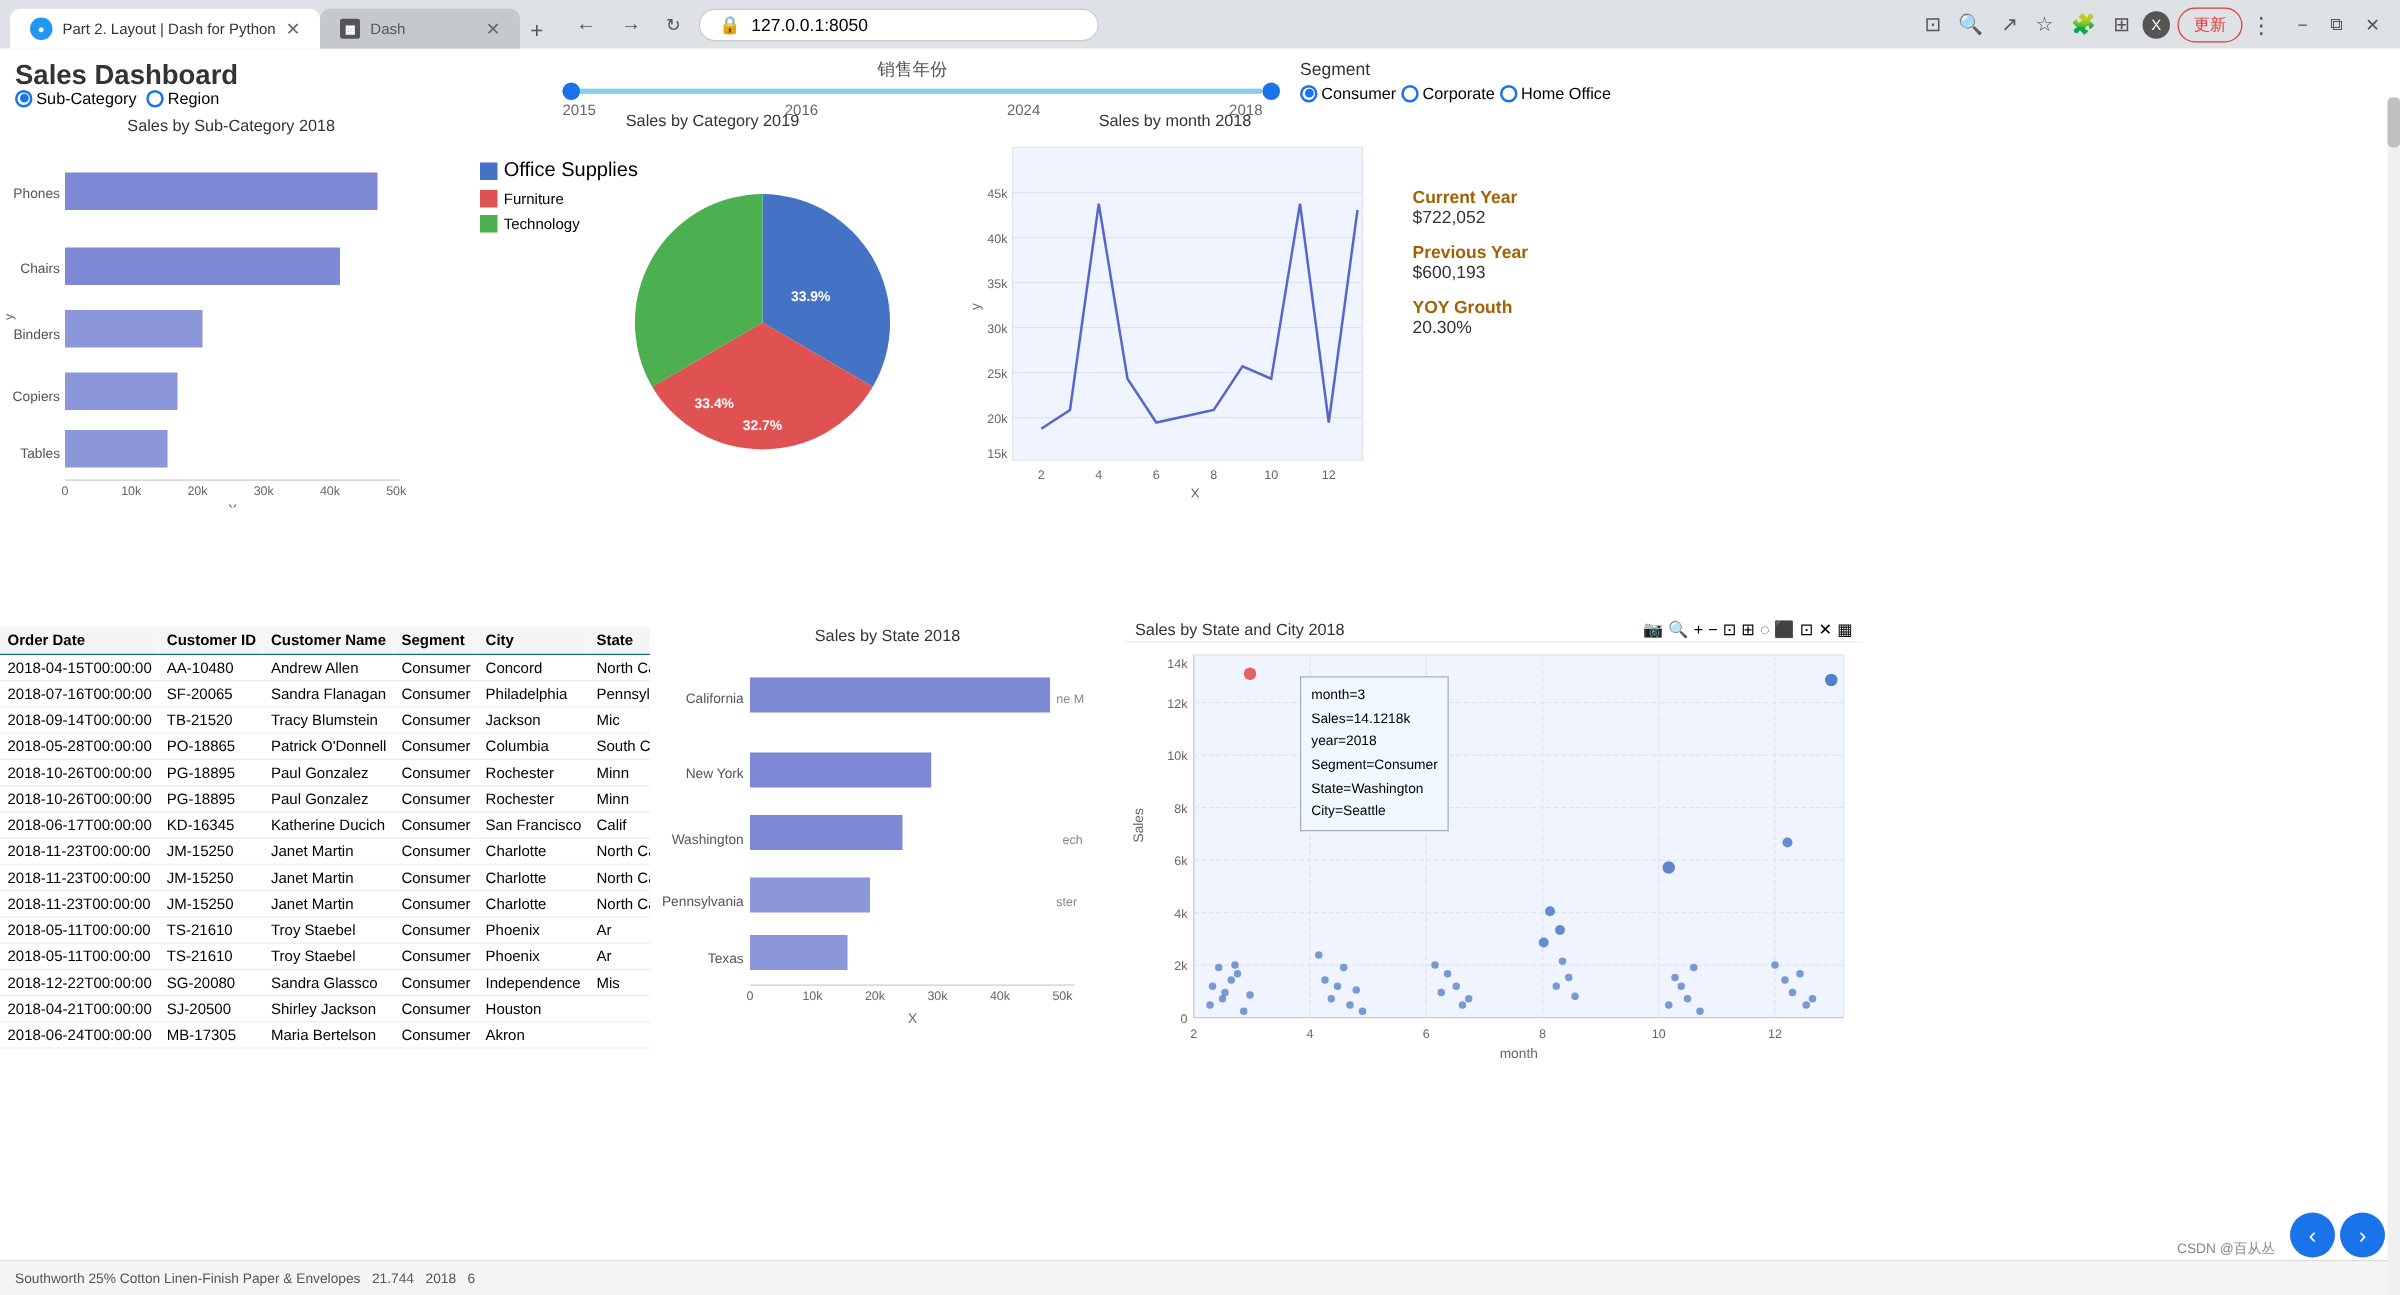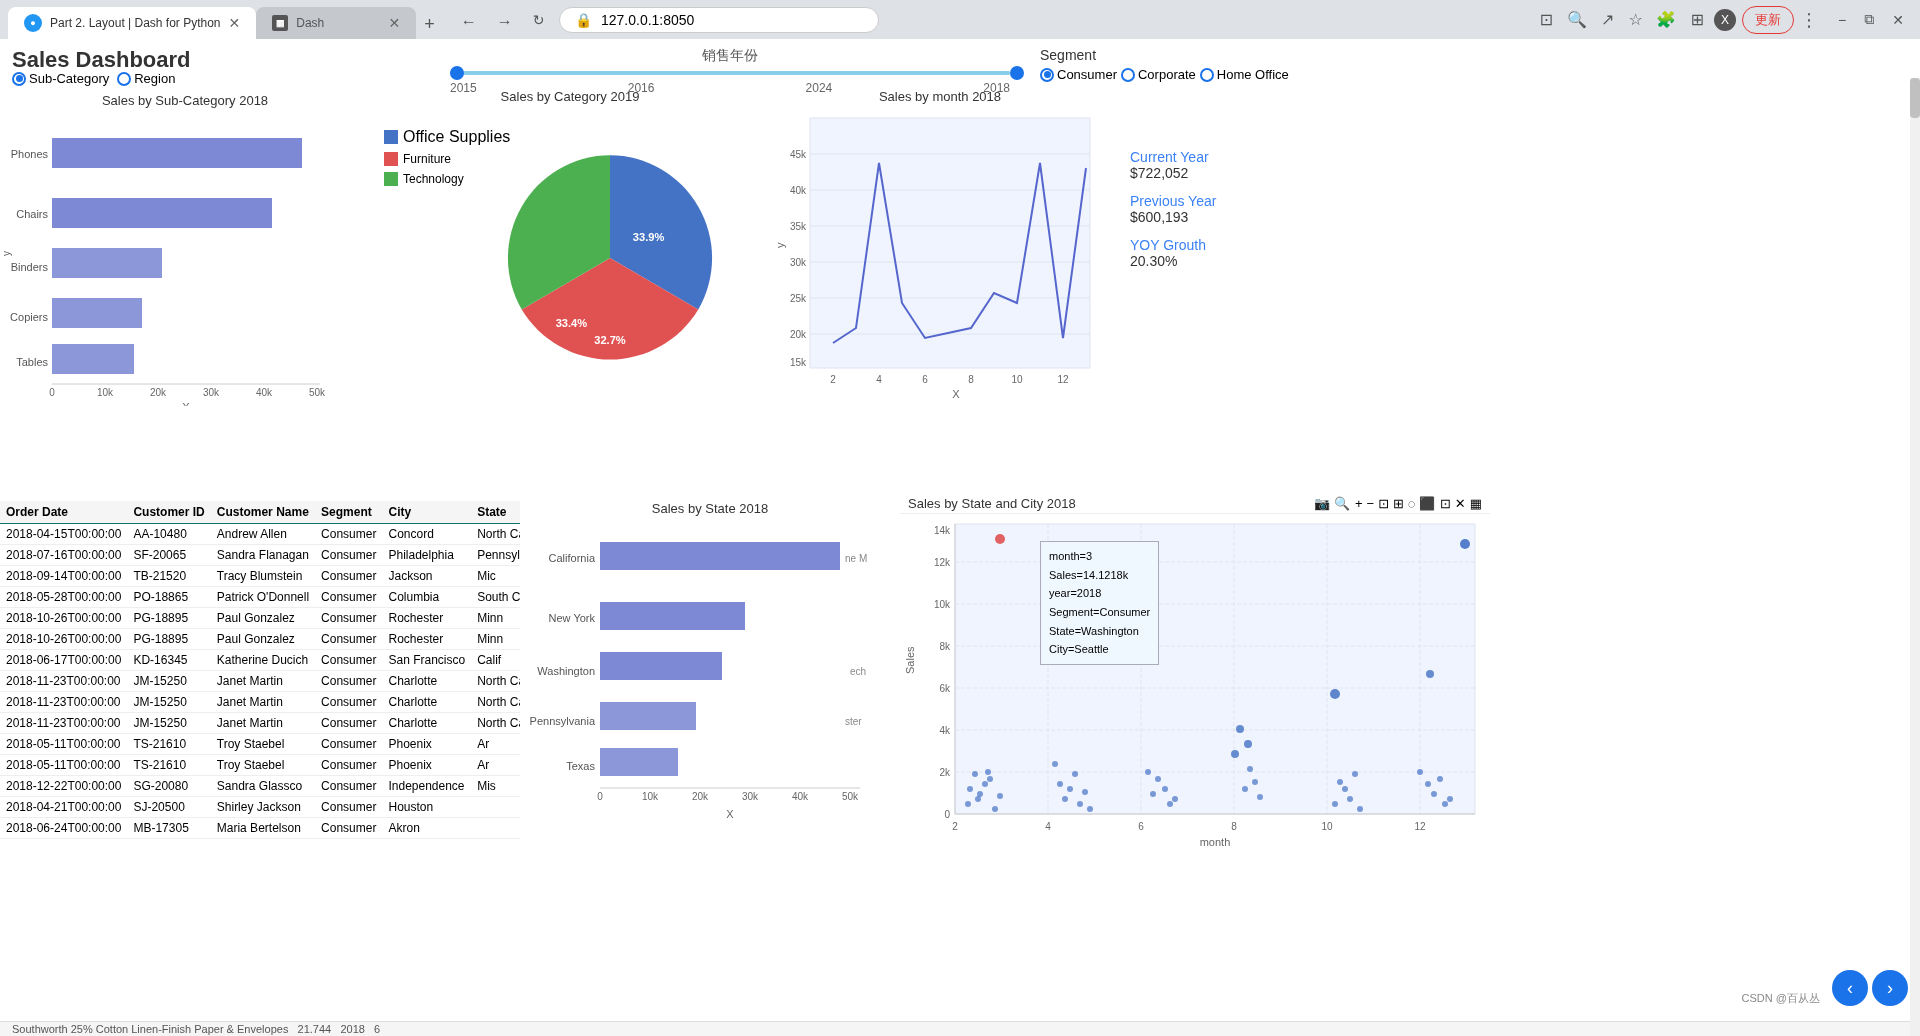--- a/index.html
+++ b/index.html
@@ -56,40 +56,40 @@
 
     
     .bar-chart-section { position: absolute; top: 50px; left: 0; width: 370px; }
 
     
     .line-chart-section { position: absolute; top: 50px; left: 770px; width: 340px; }
 
     
     .kpi-section { position: absolute; top: 110px; right: 280px; }
     .kpi-item { margin-bottom: 12px; }
-    .kpi-label { font-size: 14px; color: #3b82f6; font-weight: 400; }
+    .kpi-label { font-size: 14px; color: #a16207; font-weight: 700; }
     .kpi-value { font-size: 14px; color: #333; }
 
     
     .data-table-section { position: absolute; top: 462px; left: 0; width: 520px; }
     table { width: 100%; border-collapse: collapse; font-size: 12px; }
     th { background: #f5f5f5; padding: 4px 6px; text-align: left; font-weight: 600; border-bottom: 1px solid #0f766e; white-space: nowrap; }
     td { padding: 3px 6px; border-bottom: 1px solid #eee; white-space: nowrap; overflow: hidden; }
 
     
     .state-chart-section { position: absolute; top: 462px; left: 520px; width: 380px; }
 
     
     .scatter-section { position: absolute; top: 462px; left: 900px; width: 590px; }
 
     
     .tooltip-box { position: absolute; top: 490px; left: 1040px; background: #f0f8ff; border: 1px solid #aaa; padding: 5px 8px; font-size: 11px; line-height: 1.6; z-index: 10; }
 
     
-    .status-bar { position: absolute; bottom: 0; left: 0; right: 0; height: 15px; background: #f5f5f5; border-top: 1px solid #ddd; display: flex; align-items: center; padding: 0 12px; font-size: 11px; color: #555; gap: 16px; }
+    .status-bar { position: absolute; bottom: 0; left: 0; right: 0; height: 28px; background: #f5f5f5; border-top: 1px solid #ddd; display: flex; align-items: center; padding: 0 12px; font-size: 11px; color: #555; gap: 16px; }
 
     
     .nav-arrows { position: absolute; bottom: 30px; right: 12px; display: flex; gap: 4px; }
     .nav-arrow { width: 36px; height: 36px; border-radius: 50%; display: flex; align-items: center; justify-content: center; background: #1a73e8; color: white; font-size: 18px; cursor: pointer; }
 
     
     .csdn-watermark { position: absolute; bottom: 30px; right: 60px; font-size: 11px; color: #888; }
 
     
     .v-scrollbar { position: absolute; right: 0; top: 39px; width: 10px; height: 960px; background: #f0f0f0; }

